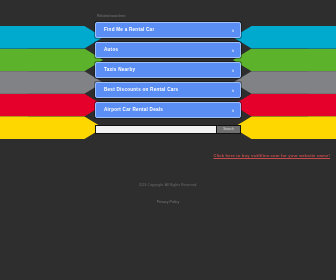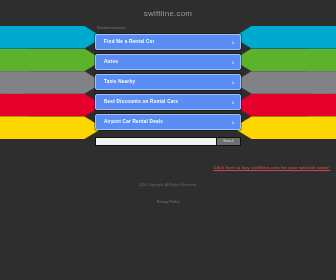--- a/index.html
+++ b/index.html
@@ -265,21 +265,20 @@
     </div>
     <div class="band-right">
       <div class="tail" style="background:#ffd700"></div>
       <div class="shaft" style="background:#ffd700"></div>
     </div>
   </div>
 </div>
 
 <div id="content">
 
-  <div id="site-title">swiftline.com</div>
 
   <div id="tagline">Related searches:</div>
 
   <div id="link-list">
 
     <a class="link-button">
       <span class="lbl">Find Me a Rental Car</span>
       <span class="chev">›</span>
     </a>
 

